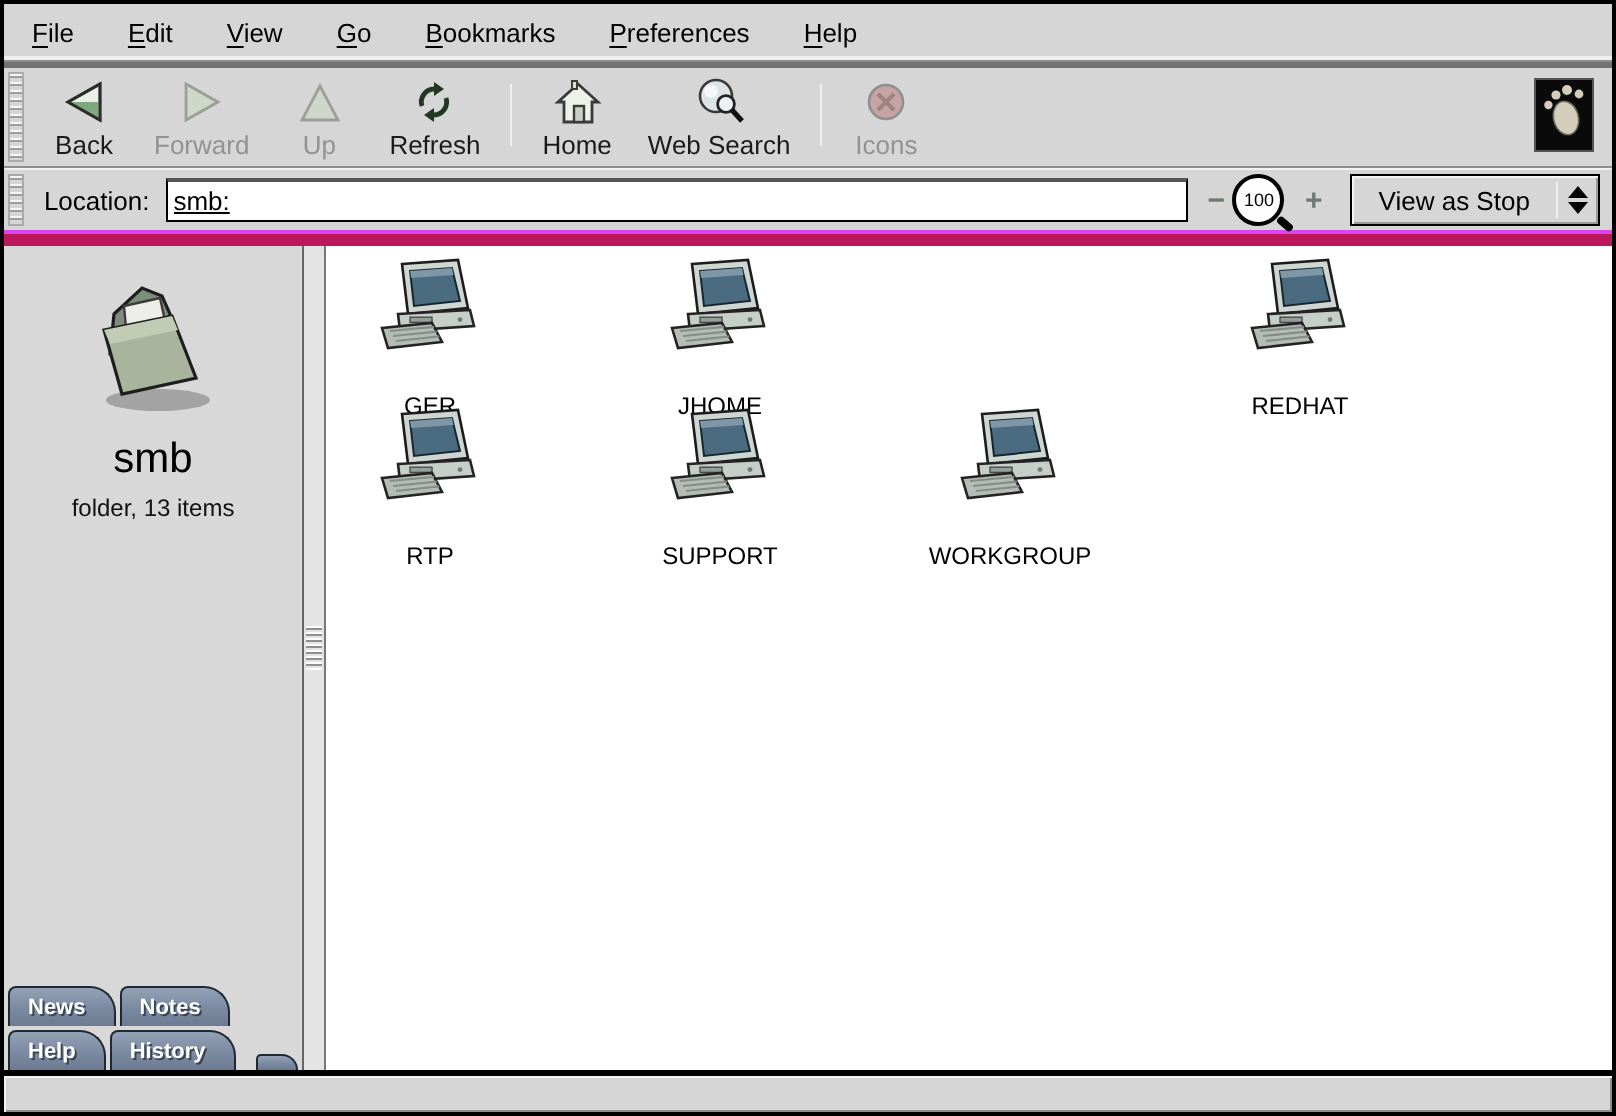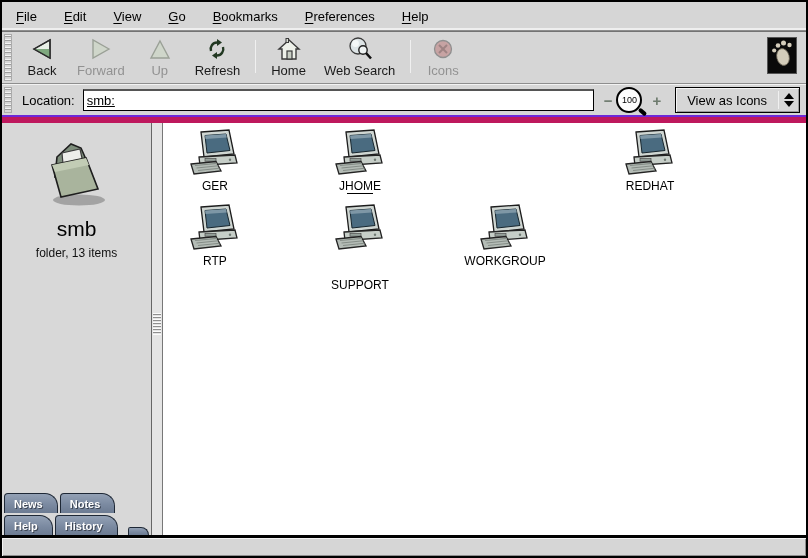--- a/index.html
+++ b/index.html
@@ -8,36 +8,36 @@
   .window { width:808px; height:558px; border:2px solid #000; background:#be185d; position:relative; overflow:hidden; }
 
   
   .menubar { height:29px; display:flex; align-items:center; gap:27px; padding-left:14px;
              background:#d6d6d6; border-bottom:1px solid #8e8e8e; box-shadow:inset 0 -2px 0 #efefef; }
   .menu-item { font-size:13px; color:#000; cursor:default; }
   .menu-item u { text-underline-offset:2px; }
 
   
   .toolbar { height:53px; display:flex; align-items:stretch; background:#d6d6d6;
-             border-top:1px solid #737373; border-bottom:1px solid #8e8e8e; position:relative; }
+             border-top:3px solid #737373; border-bottom:1px solid #8e8e8e; position:relative; }
   .grip { width:8px; margin:2px 4px 2px 2px; align-self:stretch;
           background:repeating-linear-gradient(180deg,#f4f4f4 0 1px,#9d9d9d 1px 2px,#d6d6d6 2px 4px);
           border:1px solid #aaa; }
   .tbtn { display:flex; flex-direction:column; align-items:center; justify-content:flex-start;
           padding:5px 9px 2px; min-width:52px; }
   .ticon { height:24px; display:flex; align-items:center; justify-content:center; }
   .tlabel { font-size:13px; color:#1a1a1a; margin-top:2px; white-space:nowrap; }
   .tbtn.disabled .tlabel { color:#929292; }
   .tdivider { width:1px; background:#8a8a8a; border-right:1px solid #f0f0f0; margin:8px 6px 10px 6px; }
   .throbber { position:absolute; right:9px; top:5px; width:30px; height:37px; background:#0a0a0a;
               border:1px solid #555; display:flex; align-items:center; justify-content:center; }
 
   
   .locationbar { height:33px; display:flex; align-items:center; background:#d6d6d6;
-                 border-top:1px solid #f2f2f2; border-bottom:2px solid #6d28d9; padding-right:6px; }
+                 border-top:1px solid #f2f2f2; border-bottom:2px solid #d946ef; padding-right:6px; }
   .loc-label { font-size:13px; color:#000; margin:0 8px 0 6px; white-space:nowrap; }
   .loc-input { width:516px; height:22px; border:1px solid #000; border-top:2px solid #555;
                background:#fff; font-family:"Liberation Sans",sans-serif; font-size:13px; padding:0 3px;text-decoration:underline; }
   .zoomctl { display:flex; align-items:center; margin:0 8px 0 10px; gap:4px; }
   .zbtn { font-size:15px; font-weight:bold; color:#6d7a6d; line-height:1; cursor:default; }
   .zlevel { width:26px; height:26px; border:2px solid #000; border-radius:50%; background:#fdfdfd;
             display:flex; align-items:center; justify-content:center; font-size:9px; color:#000; position:relative; }
   .zlevel::after { content:""; position:absolute; width:9px; height:4px; background:#000;
                    right:-7px; bottom:-3px; transform:rotate(40deg); border-radius:2px; }
   .viewdrop { margin-left:6px; height:26px; width:126px; background:#d6d6d6;
@@ -60,21 +60,21 @@
   .tab { background:linear-gradient(180deg,#93a1b5 0,#7b8aa1 55%,#6c7b92 100%);
          border:1px solid #1e2836; border-bottom:none; border-radius:4px 13px 0 0;
          color:#fff; font-size:11px; font-weight:bold; padding:4px 14px 3px 9px; margin-right:2px;
          text-shadow:1px 1px 0 #3c4452; }
   .tab.stub { width:26px; padding:4px 0 3px; margin-left:8px; }
   .splitter { width:11px; background:#e4e4e4; border-right:1px solid #777; position:relative; }
   .splitter-grip { position:absolute; left:1px; right:1px; top:46%; height:22px;
                    background:repeating-linear-gradient(180deg,#fbfbfb 0 1px,#8f8f8f 1px 2px,#e4e4e4 2px 3px); }
   .content { flex:1; background:#fff; position:relative; overflow:hidden; }
   .ditem { position:absolute; width:130px; display:flex; flex-direction:column; align-items:center; }
-  .dlabel { font-size:12px; color:#000; margin-top:0; position:relative; white-space:nowrap; }
+  .dlabel { font-size:12px; color:#000; margin-top:16px; position:relative; white-space:nowrap; }
   .ditem.hover-underline .dlabel::after { content:""; position:absolute; left:18%; right:18%; bottom:-1px;
                    border-bottom:1px solid #000; }
 
   
   .statusbar { position:absolute; bottom:0; left:0; right:0; height:21px; background:#d6d6d6;
                border-top:3px solid #000; box-shadow:inset 1px 1px 0 #f2f2f2, inset -1px -1px 0 #8e8e8e; }
 </style>
 </head>
 <body>
 
@@ -180,21 +180,21 @@
     <span class="loc-label">Location:</span>
     <input class="loc-input" value="smb:" style="">
     <div class="zoomctl">
       <span class="zbtn">−</span>
       <span class="zlevel">
         <span>100</span>
       </span>
       <span class="zbtn" style="margin-left:6px;">+</span>
     </div>
     <div class="viewdrop">
-      <span class="viewdrop-label">View as Icons</span>
+      <span class="viewdrop-label">View as Stop</span>
       <span class="viewdrop-sep"></span>
       <span class="spinner">
         <span class="arr-up"></span>
           <span class="arr-dn"></span>
       </span>
     </div>
   </div>
 
   <div class="main">
     <div class="sidebar">
@@ -276,21 +276,21 @@
               <polygon points="9,28 45,26 47,34 10,36.5" fill="#c6cec8" stroke="#232323" stroke-width="1.3"></polygon>
               <rect x="15" y="29.6" width="11" height="2.6" fill="#95a09a" stroke="#4a4a4a" stroke-width="0.7"></rect>
               <circle cx="40" cy="30.8" r="1.2" fill="#6f7a73"></circle>
               <polygon points="1,35 26,32.5 31,42 4,45" fill="#b4bcb6" stroke="#232323" stroke-width="1.3"></polygon>
               <line x1="5" y1="36.5" x2="27" y2="34.4" stroke="#858d87" stroke-width="1.1"></line>
               <line x1="6.5" y1="39" x2="28.4" y2="36.8" stroke="#858d87" stroke-width="1.1"></line>
               <line x1="8" y1="41.5" x2="29.6" y2="39.2" stroke="#858d87" stroke-width="1.1"></line>
             </svg></span>
           <div class="dlabel">RTP</div>
         </div>
-        <div class="ditem" style="left: 132px; top: 81px; gap: 24px;">
+        <div class="ditem" style="left: 132px; top: 81px;">
           <span><svg width="50" height="46" viewBox="0 0 50 46">
               <polygon points="11,3 39,1 44,25 14,28" fill="#cfd6d2" stroke="#1c1c1c" stroke-width="1.3"></polygon>
               <polygon points="15,6.5 36,5 40,21.5 17,24" fill="#4a6b80" stroke="#17262e" stroke-width="1"></polygon>
               <polygon points="15,6.5 36,5 36.8,8.5 15.6,10" fill="#7e97a6"></polygon>
               <polygon points="9,28 45,26 47,34 10,36.5" fill="#c6cec8" stroke="#232323" stroke-width="1.3"></polygon>
               <rect x="15" y="29.6" width="11" height="2.6" fill="#95a09a" stroke="#4a4a4a" stroke-width="0.7"></rect>
               <circle cx="40" cy="30.8" r="1.2" fill="#6f7a73"></circle>
               <polygon points="1,35 26,32.5 31,42 4,45" fill="#b4bcb6" stroke="#232323" stroke-width="1.3"></polygon>
               <line x1="5" y1="36.5" x2="27" y2="34.4" stroke="#858d87" stroke-width="1.1"></line>
               <line x1="6.5" y1="39" x2="28.4" y2="36.8" stroke="#858d87" stroke-width="1.1"></line>

